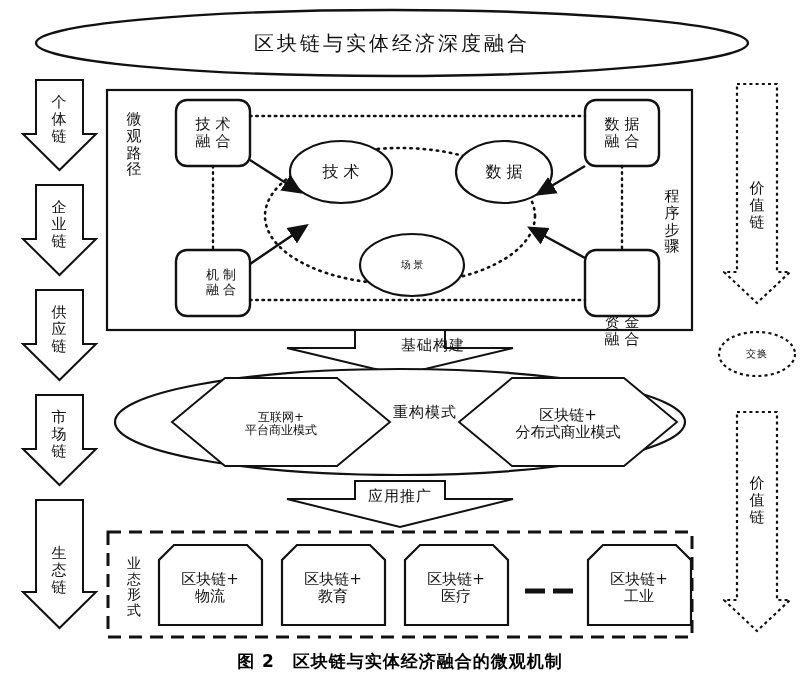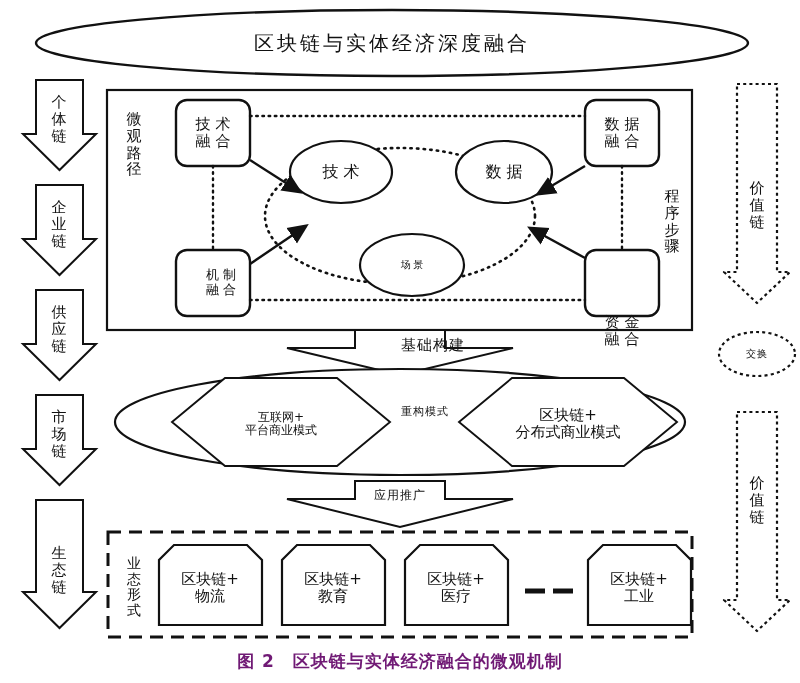--- a/index.html
+++ b/index.html
@@ -16,21 +16,21 @@
     color:#111;
     text-align:center;
     line-height:1.12;
     white-space:pre;
     pointer-events:none;
   }
   .ctr{transform:translate(-50%,-50%);}
   .caption{
     position:absolute;left:0;right:0;top:650px;
     text-align:center;font-size:17px;font-weight:bold;letter-spacing:1px;
-    font-family:"DejaVu Sans","Liberation Sans",sans-serif;color:#701a75;
+    font-family:"DejaVu Sans","Liberation Sans",sans-serif;color:#000000;
   }
 </style>
 </head>
 <body>
 
 <div id="diagram-root">
 
   <svg id="canvas" viewBox="0 0 800 683">
     <defs>
       <marker id="ah" markerWidth="9" markerHeight="9" refX="7.2" refY="4.5" orient="auto">
@@ -143,23 +143,23 @@
   <div class="lbl ctr" style="left:213px;top:283px;font-size:13px;margin-left:8px;">机 制
 融 合</div>
   <div class="lbl ctr" style="left:622px;top:283px;font-size:15px;margin-top:48px;">资 金
 融 合</div>
 
   <div class="lbl ctr" style="left:341px;top:172px;font-size:16px;">技 术</div>
   <div class="lbl ctr" style="left:504px;top:172px;font-size:16px;">数 据</div>
   <div class="lbl ctr" style="left:412px;top:265px;font-size:10px;font-family:Liberation Serif, serif;">场 景</div>
 
   <div class="lbl ctr" style="left:400px;top:345px;font-size:15px;letter-spacing:1px;margin-left:33px;">基础构建</div>
-  <div class="lbl ctr" style="left:400px;top:496px;font-size:12px;letter-spacing:1px;">应用推广</div>
+  <div class="lbl ctr" style="left:400px;top:496px;font-size:15px;letter-spacing:1px;">应用推广</div>
 
-  <div class="lbl ctr" style="left:425px;top:412px;font-size:11px;letter-spacing:1px;">重构模式</div>
+  <div class="lbl ctr" style="left:425px;top:412px;font-size:15px;letter-spacing:1px;">重构模式</div>
   <div class="lbl ctr" style="left:281px;top:424px;font-size:12px;">互联网+
 平台商业模式</div>
   <div class="lbl ctr" style="left:568px;top:424px;font-size:15px;">区块链+
 分布式商业模式</div>
 
   <div class="lbl ctr" style="left:134px;top:587px;font-size:14px;">业
 态
 形
 式</div>
   <div class="lbl ctr" style="left:210px;top:588px;font-size:15px;">区块链+

